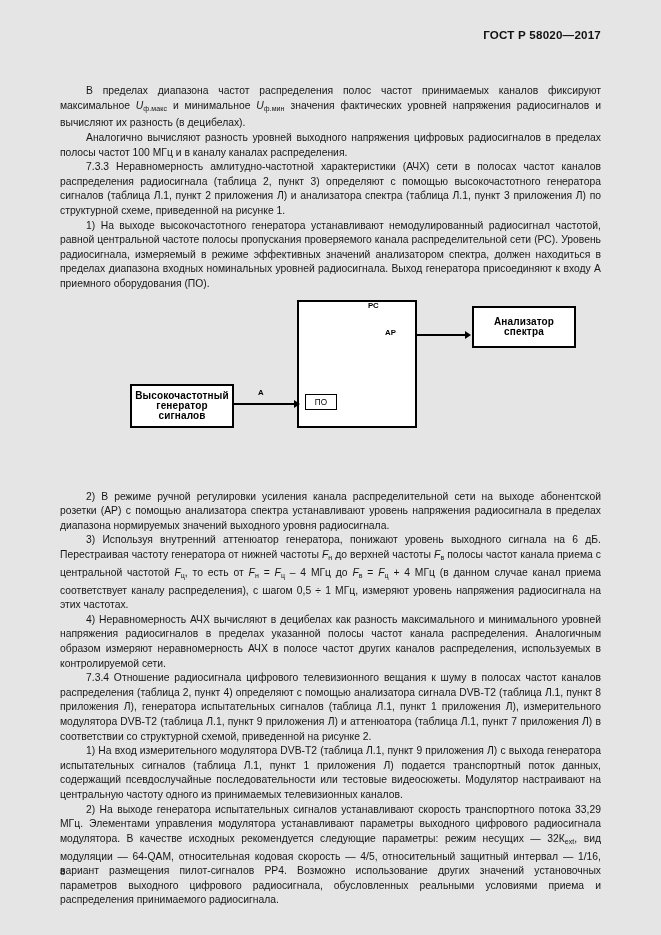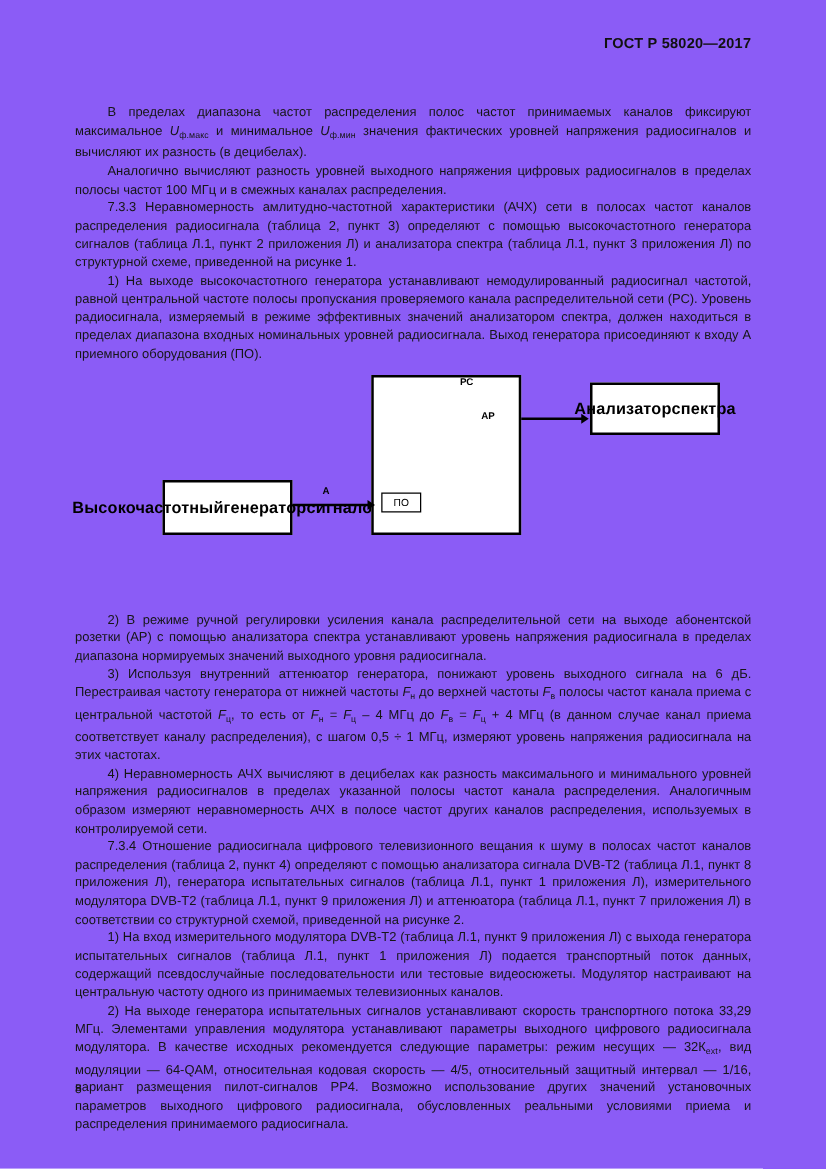--- a/index.html
+++ b/index.html
@@ -8,21 +8,21 @@
     background: #ffffff;
   }
   body {
     font-family: "Liberation Sans", sans-serif;
     color: #000000;
   }
   #page {
     position: relative;
     width: 661px;
     height: 935px;
-    background: #8b5cf6;
+    background: #e5e5e5;
     overflow: hidden;
     box-sizing: border-box;
   }
   
   .page-header {
     position: absolute;
     top: 28px;
     left: 0;
     width: 601px;
     text-align: right;
@@ -70,26 +70,26 @@
     position: relative;
     width: 541px;
     height: 135px;
   }
   .box {
     position: absolute;
     border: 2.5px solid #000;
     background: #fff;
     box-sizing: border-box;
     display: flex;
-    flex-direction: row;
+    flex-direction: column;
     align-items: center;
     justify-content: center;
     text-align: center;
     font-weight: bold;
-    font-size: 13px;
+    font-size: 10px;
     line-height: 10px;
     letter-spacing: 0.15px;
   }
   #box-generator {
     left: 70px;
     top: 88px;
     width: 104px;
     height: 44px;
     text-align: right;
   }
@@ -197,21 +197,21 @@
 </head>
 <body>
 
 <div id="page">
 
   <div class="page-header">ГОСТ Р 58020—2017</div>
 
   <div class="content" id="content-column">
       <div>
         <p class="body indent"><span>В пределах диапазона частот распределения полос частот принимаемых каналов фиксируют максимальное </span><span class="ital">U</span><span class="sub">ф.макс</span><span> и минимальное </span><span class="ital">U</span><span class="sub">ф.мин</span><span> значения фактических уровней напряжения радиосигналов и вычисляют их разность (в децибелах).</span></p>
-        <p class="body indent"><span>Аналогично вычисляют разность уровней выходного напряжения цифровых радиосигналов в пределах полосы частот 100 МГц и в смежных каналах распределения.</span></p>
+        <p class="body indent"><span>Аналогично вычисляют разность уровней выходного напряжения цифровых радиосигналов в пределах полосы частот 100 МГц и в каналу каналах распределения.</span></p>
         <p class="body indent"><span>7.3.3 Неравномерность амлитудно-частотной характеристики (АЧХ) сети в полосах частот каналов распределения радиосигнала (таблица 2, пункт 3) определяют с помощью высокочастотного генератора сигналов (таблица Л.1, пункт 2 приложения Л) и анализатора спектра (таблица Л.1, пункт 3 приложения Л) по структурной схеме, приведенной на рисунке 1.</span></p>
         <p class="body indent"><span>1) На выходе высокочастотного генератора устанавливают немодулированный радиосигнал частотой, равной центральной частоте полосы пропускания проверяемого канала распределительной сети (РС). Уровень радиосигнала, измеряемый в режиме эффективных значений анализатором спектра, должен находиться в пределах диапазона входных номинальных уровней радиосигнала. Выход генератора присоединяют к входу А приемного оборудования (ПО).</span></p>
       </div>
       <div style="height: 198px;"></div>
       <div>
         <p class="body indent"><span>2) В режиме ручной регулировки усиления канала распределительной сети на выходе абонентской розетки (АР) с помощью анализатора спектра устанавливают уровень напряжения радиосигнала в пределах диапазона нормируемых значений выходного уровня радиосигнала.</span></p>
         <p class="body indent"><span>3) Используя внутренний аттенюатор генератора, понижают уровень выходного сигнала на 6 дБ. Перестраивая частоту генератора от нижней частоты </span><span class="ital">F</span><span class="sub">н</span><span> до верхней частоты </span><span class="ital">F</span><span class="sub">в</span><span> полосы частот канала приема с центральной частотой </span><span class="ital">F</span><span class="sub">ц</span><span>, то есть от </span><span class="ital">F</span><span class="sub">н</span><span> = </span><span class="ital">F</span><span class="sub">ц</span><span> – 4 МГц до </span><span class="ital">F</span><span class="sub">в</span><span> = </span><span class="ital">F</span><span class="sub">ц</span><span> + 4 МГц (в данном случае канал приема соответствует каналу распределения), с шагом 0,5 ÷ 1 МГц, измеряют уровень напряжения радиосигнала на этих частотах.</span></p>
         <p class="body indent"><span>4) Неравномерность АЧХ вычисляют в децибелах как разность максимального и минимального уровней напряжения радиосигналов в пределах указанной полосы частот канала распределения. Аналогичным образом измеряют неравномерность АЧХ в полосе частот других каналов распределения, используемых в контролируемой сети.</span></p>
         <p class="body indent"><span>7.3.4 Отношение радиосигнала цифрового телевизионного вещания к шуму в полосах частот каналов распределения (таблица 2, пункт 4) определяют с помощью анализатора сигнала DVB-T2 (таблица Л.1, пункт 8 приложения Л), генератора испытательных сигналов (таблица Л.1, пункт 1 приложения Л), измерительного модулятора DVB-T2 (таблица Л.1, пункт 9 приложения Л) и аттенюатора (таблица Л.1, пункт 7 приложения Л) в соответствии со структурной схемой, приведенной на рисунке 2.</span></p>
         <p class="body indent"><span>1) На вход измерительного модулятора DVB-T2 (таблица Л.1, пункт 9 приложения Л) с выхода генератора испытательных сигналов (таблица Л.1, пункт 1 приложения Л) подается транспортный поток данных, содержащий псевдослучайные последовательности или тестовые видеосюжеты. Модулятор настраивают на центральную частоту одного из принимаемых телевизионных каналов.</span></p>

